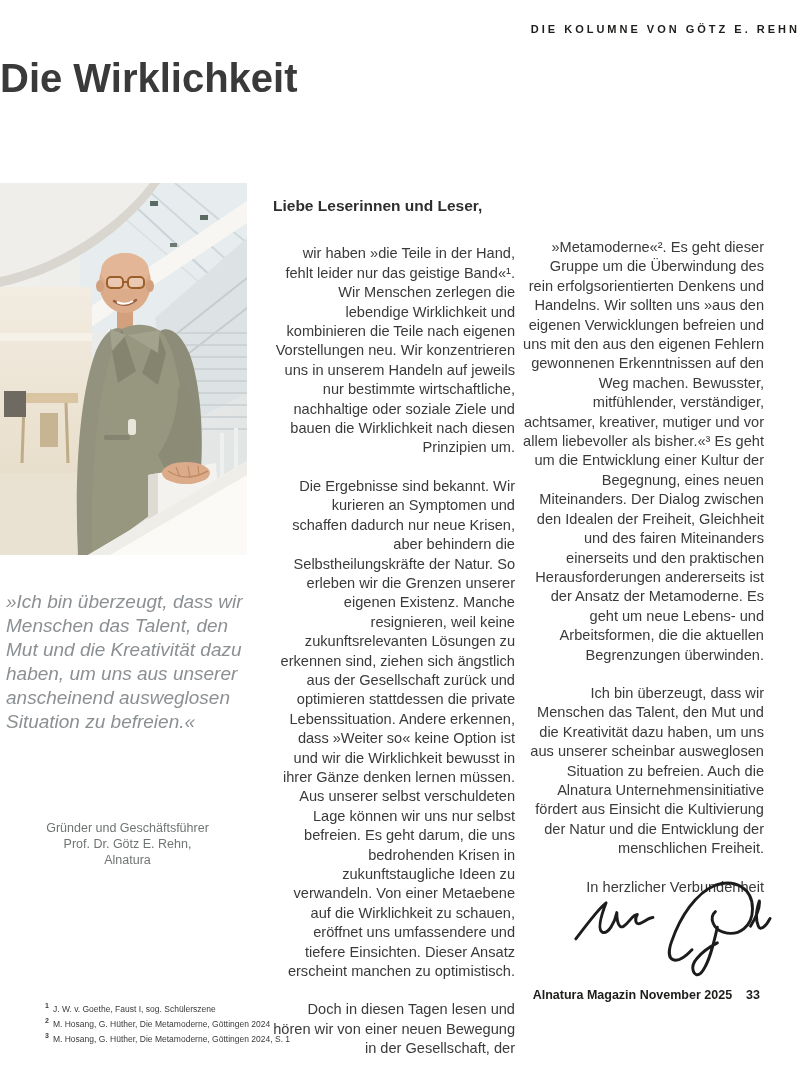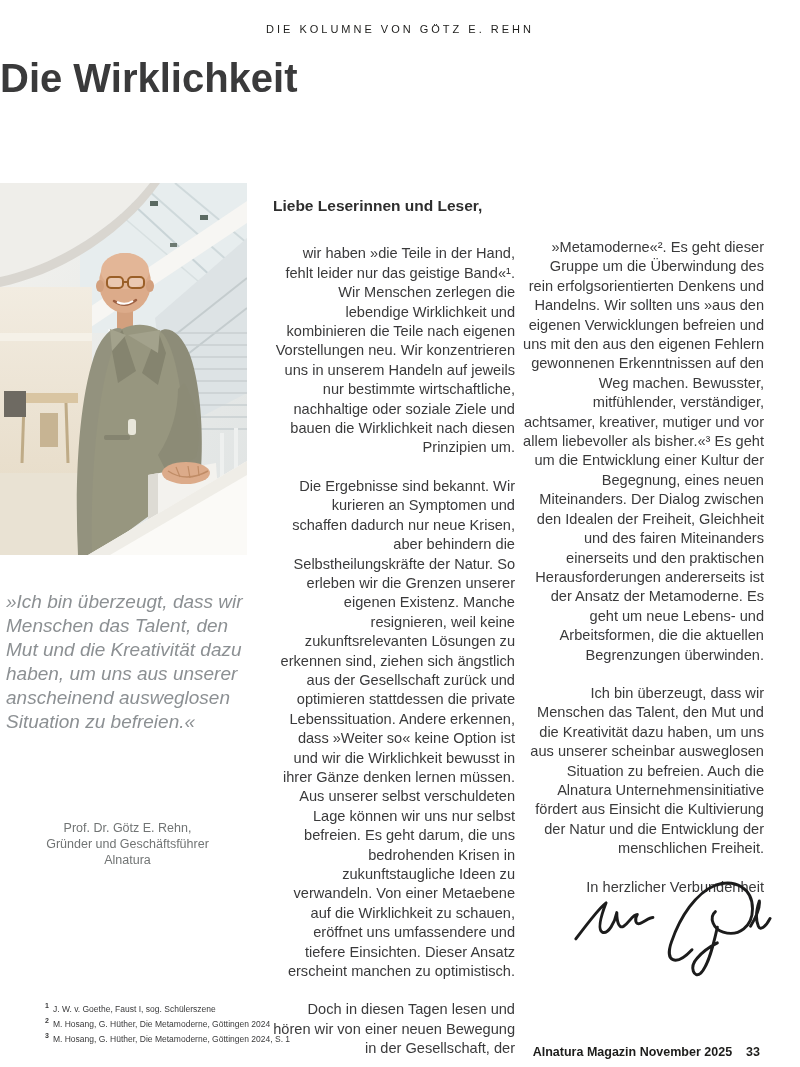--- a/index.html
+++ b/index.html
@@ -1,20 +1,20 @@
 <!DOCTYPE html>
 <html lang="de"><head>
 <meta charset="utf-8">
 <style>
   html,body { margin:0; padding:0; }
   body { background:#ffffff; font-family:"Liberation Sans", sans-serif; color:#3a3a3b; }
   .page { position:relative; width:800px; height:1067px; background:#ffffff; overflow:hidden; }
 
-  .kicker { position:absolute; top:23px; left:0; width:100%; text-align:center;
-            font-size:11px; font-weight:400; letter-spacing:3px; color:#1d1d1b; }
+  .kicker { position:absolute; top:23px; left:0; width:100%; text-align:right;
+            font-size:11px; font-weight:700; letter-spacing:3px; color:#1d1d1b; }
 
   .title { position:absolute; top:56px; left:0; width:100%; 
            font-size:40px; line-height:45px; font-weight:700; color:#3a3a3b; }
 
   .photo-wrap { position:absolute; left:0; top:183px; width:247px; height:372px; overflow:hidden; }
   .photo-wrap svg { display:block; }
 
   .pull-quote { position:absolute; left:6px; top:590px; width:243px; text-align:left;
                 font-style:italic; font-size:19px; line-height:24px; color:#8c9093; }
   .attribution { position:absolute; left:6px; top:820px; width:243px; text-align:center;
@@ -26,21 +26,21 @@
   .greeting { font-size:15.5px; font-weight:700; margin:8px 0 29px 0; color:#2e2e2e; }
   .col p { margin:0 0 19px 0; hyphens:auto;text-align:right; }
   .col p:last-child { margin-bottom:0; }
 
   .signature { position:absolute; left:568px; top:852px; width:205px; height:128px; }
   .signature svg { width:100%; height:100%; }
 
   .footnotes { position:absolute; left:45px; top:1000px; font-size:8.5px; line-height:11px; color:#3a3a3b; }
   .footnotes sup { font-weight:700; font-size:7px; margin-right:4px; }
 
-  .footer { position:absolute; right:40px; top:1045px; font-size:12.5px; color:#1d1d1b; }
+  .footer { position:absolute; right:40px; top:988px; font-size:12.5px; color:#1d1d1b; }
   .footer .mag { font-weight:700; }
   .footer .pagenum { font-weight:700; margin-left:14px; }
 </style>
 </head>
 <body>
 
 <div class="page">
 
   <div class="kicker">DIE KOLUMNE VON GÖTZ E. REHN</div>
 
@@ -152,22 +152,22 @@
       <path d="M176,284 L180,294 M188,283 L190,295 M198,283 L199,293" stroke="#c08c66" stroke-width="1.2" fill="none"></path>
 
       <polygon points="88,372 247,278 247,372" fill="#fbfaf7"></polygon>
       <polygon points="88,372 247,278 247,292 110,372" fill="#efede7"></polygon>
     </svg>
   </div>
 
   <div class="pull-quote">»Ich bin überzeugt, dass wir Menschen das Talent, den Mut und die Kreativität dazu haben, um uns aus unserer anscheinend ausweglosen Situation zu befreien.«</div>
 
   <div class="attribution">
+    <div>Gründer und Geschäftsführer</div>
     <div>Prof. Dr. Götz E. Rehn,</div>
-    <div>Gründer und Geschäftsführer</div>
     <div>Alnatura</div>
   </div>
 
   <div class="col col-1">
     <h2 class="greeting">Liebe Leserinnen und Leser,</h2>
     <p>wir haben »die Teile in der Hand, fehlt leider nur das geistige Band«¹. Wir Menschen zerlegen die lebendige Wirklichkeit und kombinieren die Teile nach eigenen Vorstellungen neu. Wir konzentrieren uns in unserem Handeln auf jeweils nur bestimmte wirtschaftliche, nachhaltige oder soziale Ziele und bauen die Wirklichkeit nach diesen Prinzipien um.</p>
     <p>Die Ergebnisse sind bekannt. Wir kurieren an Symptomen und schaffen dadurch nur neue Krisen, aber behindern die Selbstheilungskräfte der Natur. So erleben wir die Grenzen unserer eigenen Existenz. Manche resignieren, weil keine zukunftsrelevanten Lösungen zu erkennen sind, ziehen sich ängstlich aus der Gesellschaft zurück und optimieren stattdessen die private Lebenssituation. Andere erkennen, dass »Weiter so« keine Option ist und wir die Wirklichkeit bewusst in ihrer Gänze denken lernen müssen. Aus unserer selbst verschuldeten Lage können wir uns nur selbst befreien. Es geht darum, die uns bedrohenden Krisen in zukunftstaugliche Ideen zu verwandeln. Von einer Metaebene auf die Wirklichkeit zu schauen, eröffnet uns umfassendere und tiefere Einsichten. Dieser Ansatz erscheint manchen zu optimistisch.</p>
     <p>Doch in diesen Tagen lesen und hören wir von einer neuen Bewegung in der Gesellschaft, der</p>
   </div>
 

